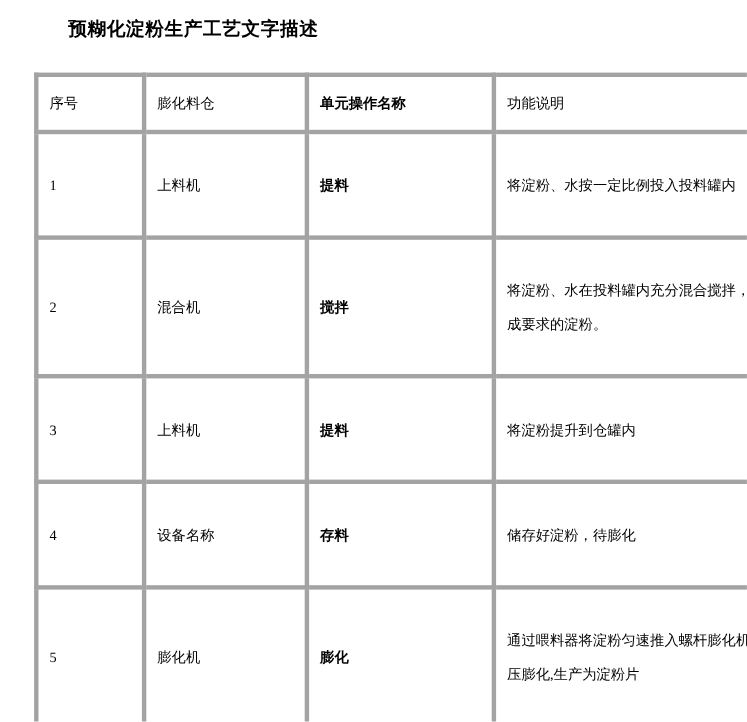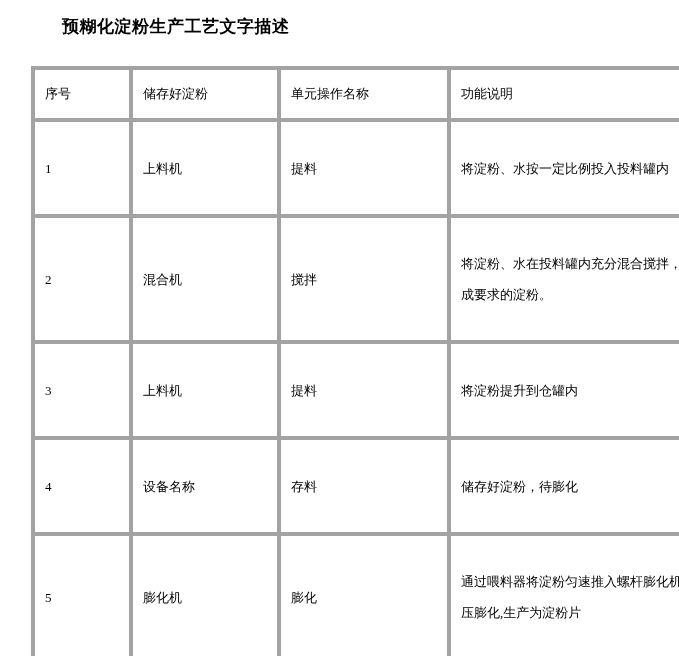--- a/index.html
+++ b/index.html
@@ -42,21 +42,21 @@
   table.process-table td {
     border: 4px solid #a3a3a3;
     vertical-align: middle;
     text-align: left;
     font-size: 13px;
     line-height: 31px;
     padding: 0 10px;
   }
   td.col-seq { width: 74px; }
   td.col-device { width: 124px; }
-  td.col-unitop { width: 146px; }
+  td.col-unitop { width: 146px; font-weight: bold; }
   td.col-desc { width: 236px; }
   tr.header-row td {
     height: 48px;
     line-height: 20px;
   }
   tr.body-row td {
     height: 92px;
   }
   tr.body-row-tall td {
     height: 122px;
@@ -75,21 +75,21 @@
 <body>
 
 <div class="page">
 
   <div class="doc-title">预糊化淀粉生产工艺文字描述</div>
 
   <table class="process-table">
     <tbody>
       <tr class="header-row">
         <td class="col-seq">序号</td>
-        <td class="col-device">储存好淀粉</td>
+        <td class="col-device">膨化料仓</td>
         <td class="col-unitop">单元操作名称</td>
         <td class="col-desc">功能说明</td>
       </tr>
 
       <tr class="body-row">
         <td class="col-seq">1</td>
         <td class="col-device">上料机</td>
         <td class="col-unitop">提料</td>
         <td class="col-desc desc-cell desc-cell-center">将淀粉、水按一定比例投入投料罐内</td>
       </tr>

